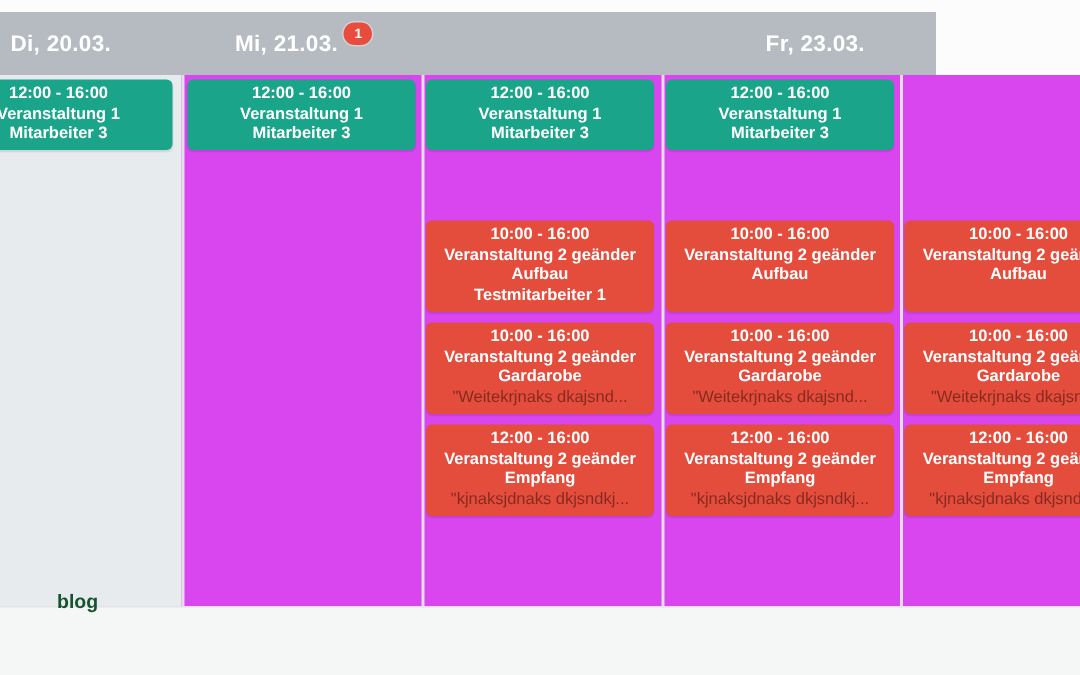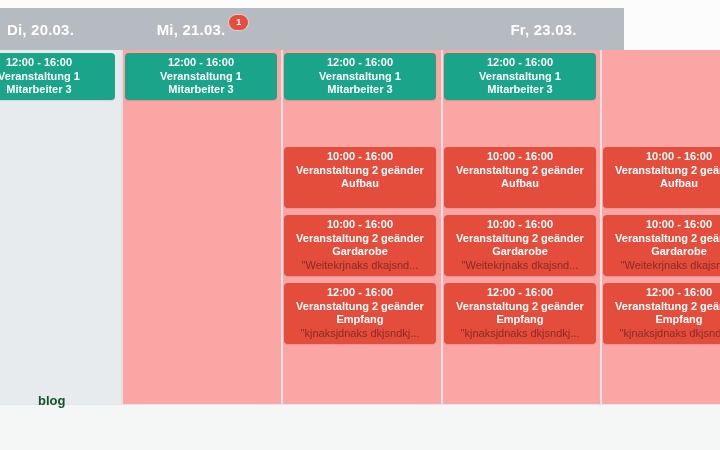--- a/index.html
+++ b/index.html
@@ -46,21 +46,21 @@
     font-weight: bold;
     transform: translateY(-7px);
     box-shadow: 0 0 0 1px rgba(255,255,255,0.35);
   }
 
   
   .cal-body {
     position: absolute;
     top: 50px; left: 0;
     width: 720px; height: 354px;
-    background: #fca5a5;
+    background: #d946ef;
     overflow: hidden;
   }
   .first-col-shade {
     position: absolute;
     top: 0; left: 0;
     width: 121px; height: 100%;
     background: #e8ebed;
   }
   .col-separator {
     position: absolute;
@@ -159,20 +159,21 @@
       <div class="day-column" style="left: 283px;">
         <div class="event-card green" style="top: 3px; height: 47px;">
           <div class="ln ln-time">12:00 - 16:00</div>
           <div class="ln ln-title">Veranstaltung 1</div>
           <div class="ln ln-staff">Mitarbeiter 3</div>
         </div>
         <div class="event-card red" style="top: 97px; height: 61px;">
           <div class="ln ln-time">10:00 - 16:00</div>
           <div class="ln ln-title">Veranstaltung 2 geänder</div>
           <div class="ln ln-role">Aufbau</div>
+          <div class="ln ln-staff">Testmitarbeiter 1</div>
         </div>
         <div class="event-card red" style="top: 165px; height: 61px;">
           <div class="ln ln-time">10:00 - 16:00</div>
           <div class="ln ln-title">Veranstaltung 2 geänder</div>
           <div class="ln ln-role">Gardarobe</div>
           <div class="ln ln-note">"Weitekrjnaks dkajsnd...</div>
         </div>
         <div class="event-card red" style="top: 233px; height: 61px;">
           <div class="ln ln-time">12:00 - 16:00</div>
           <div class="ln ln-title">Veranstaltung 2 geänder</div>

